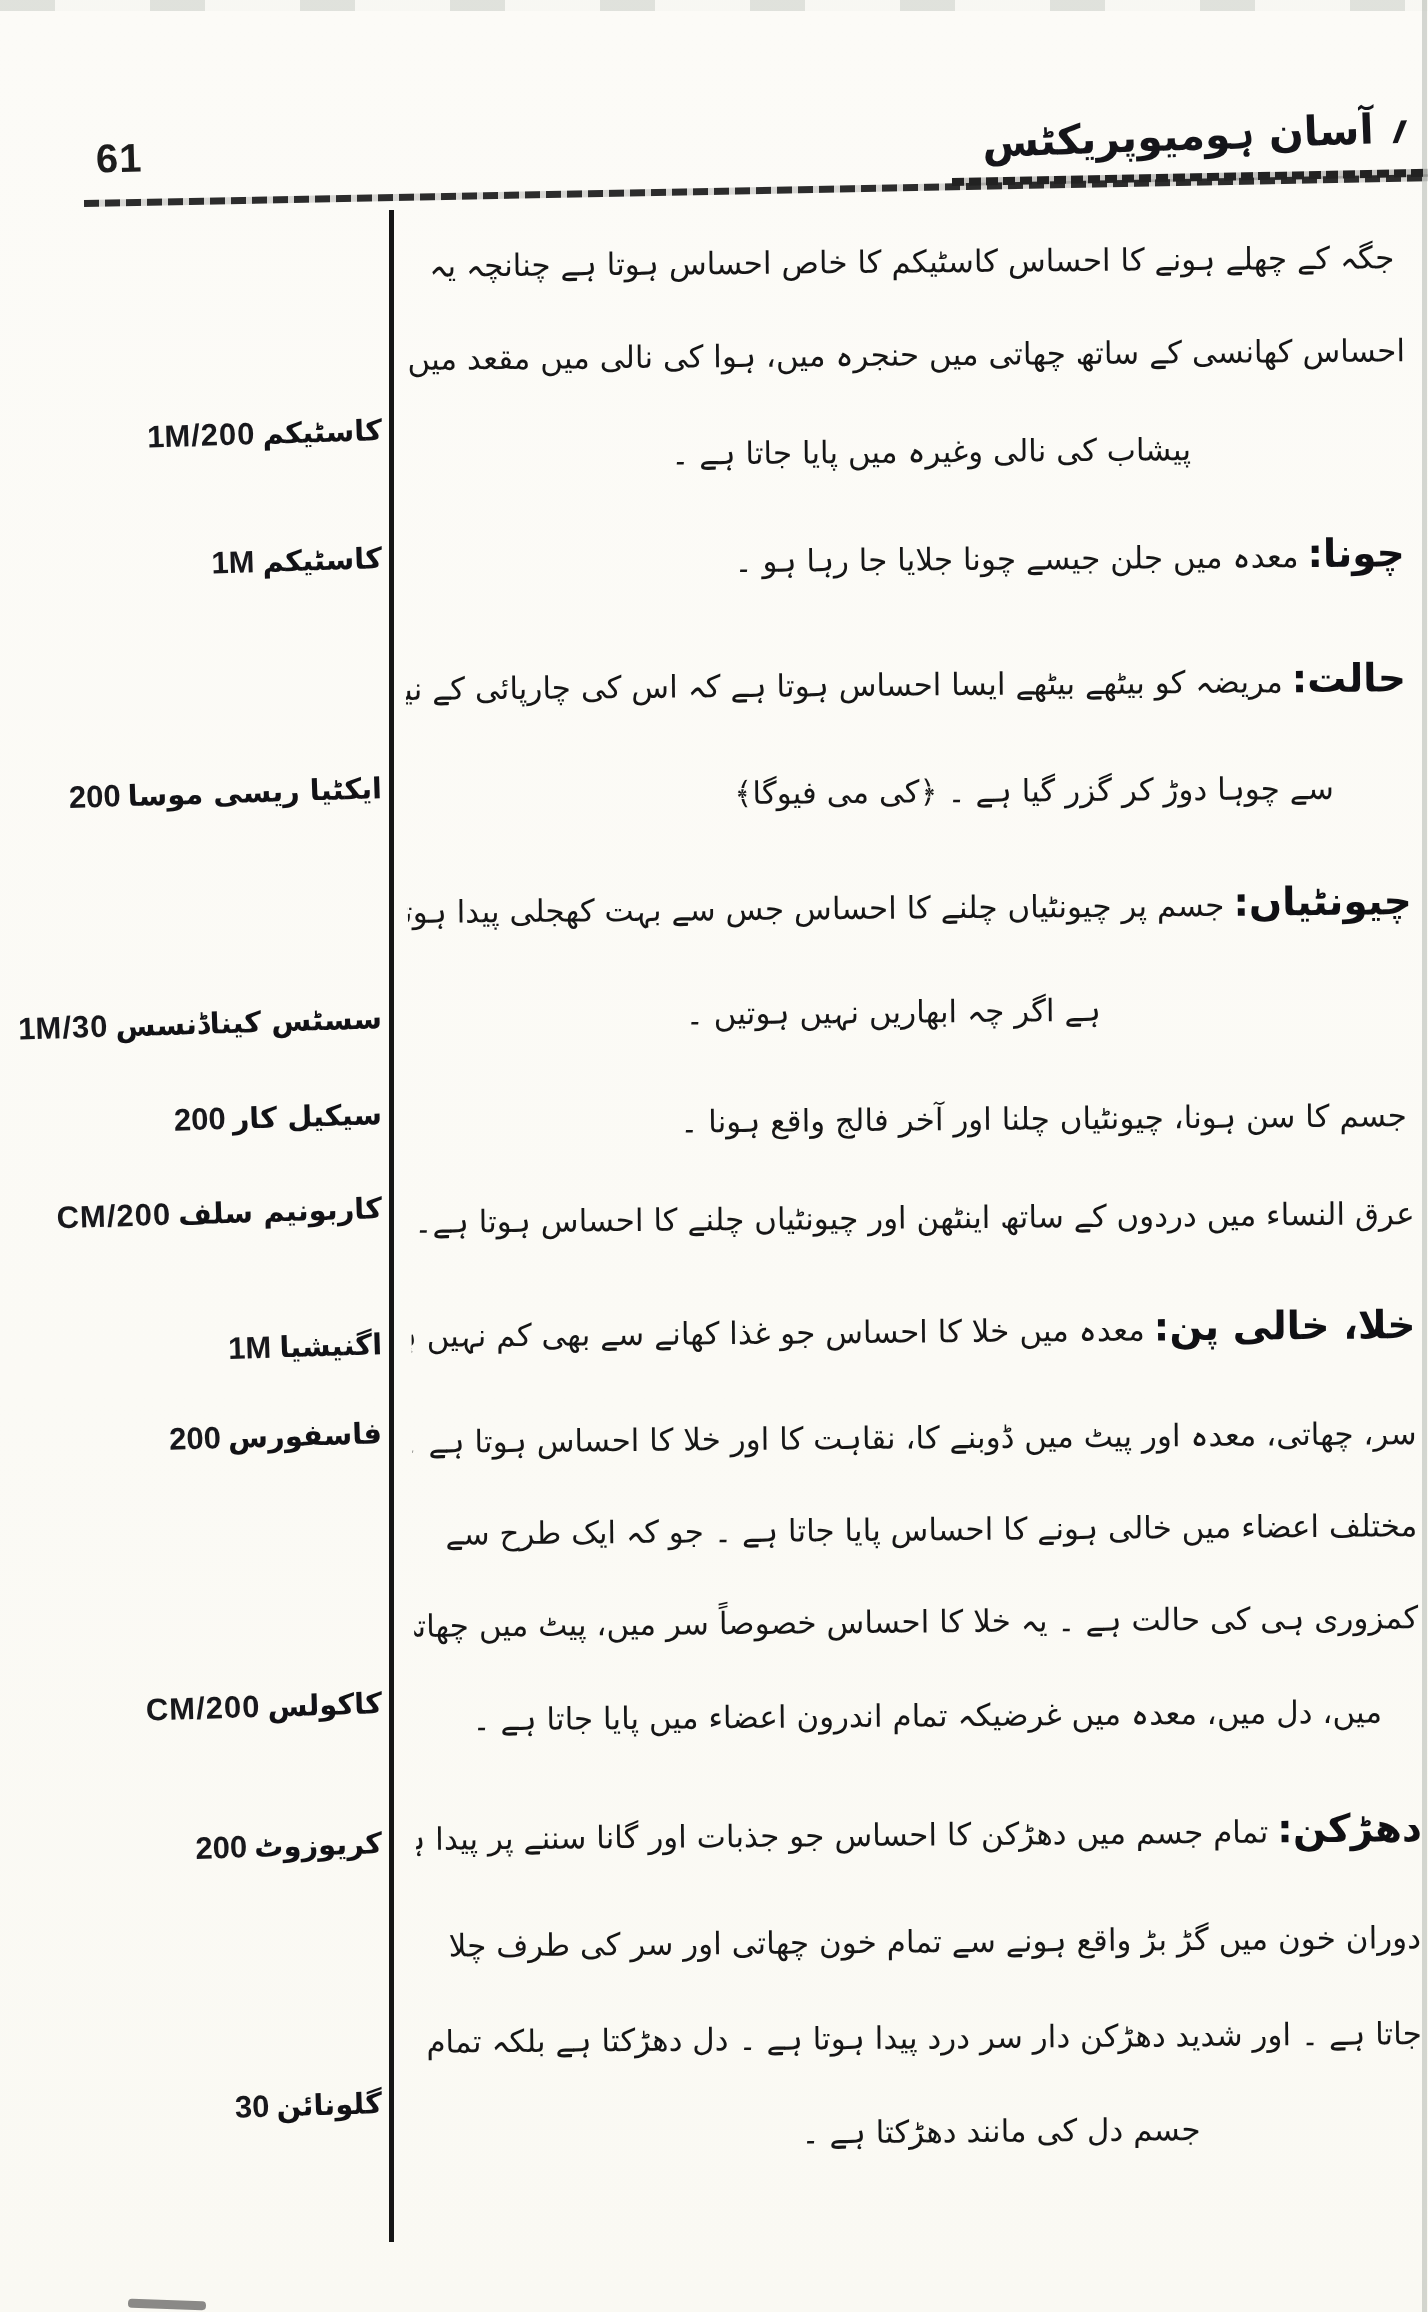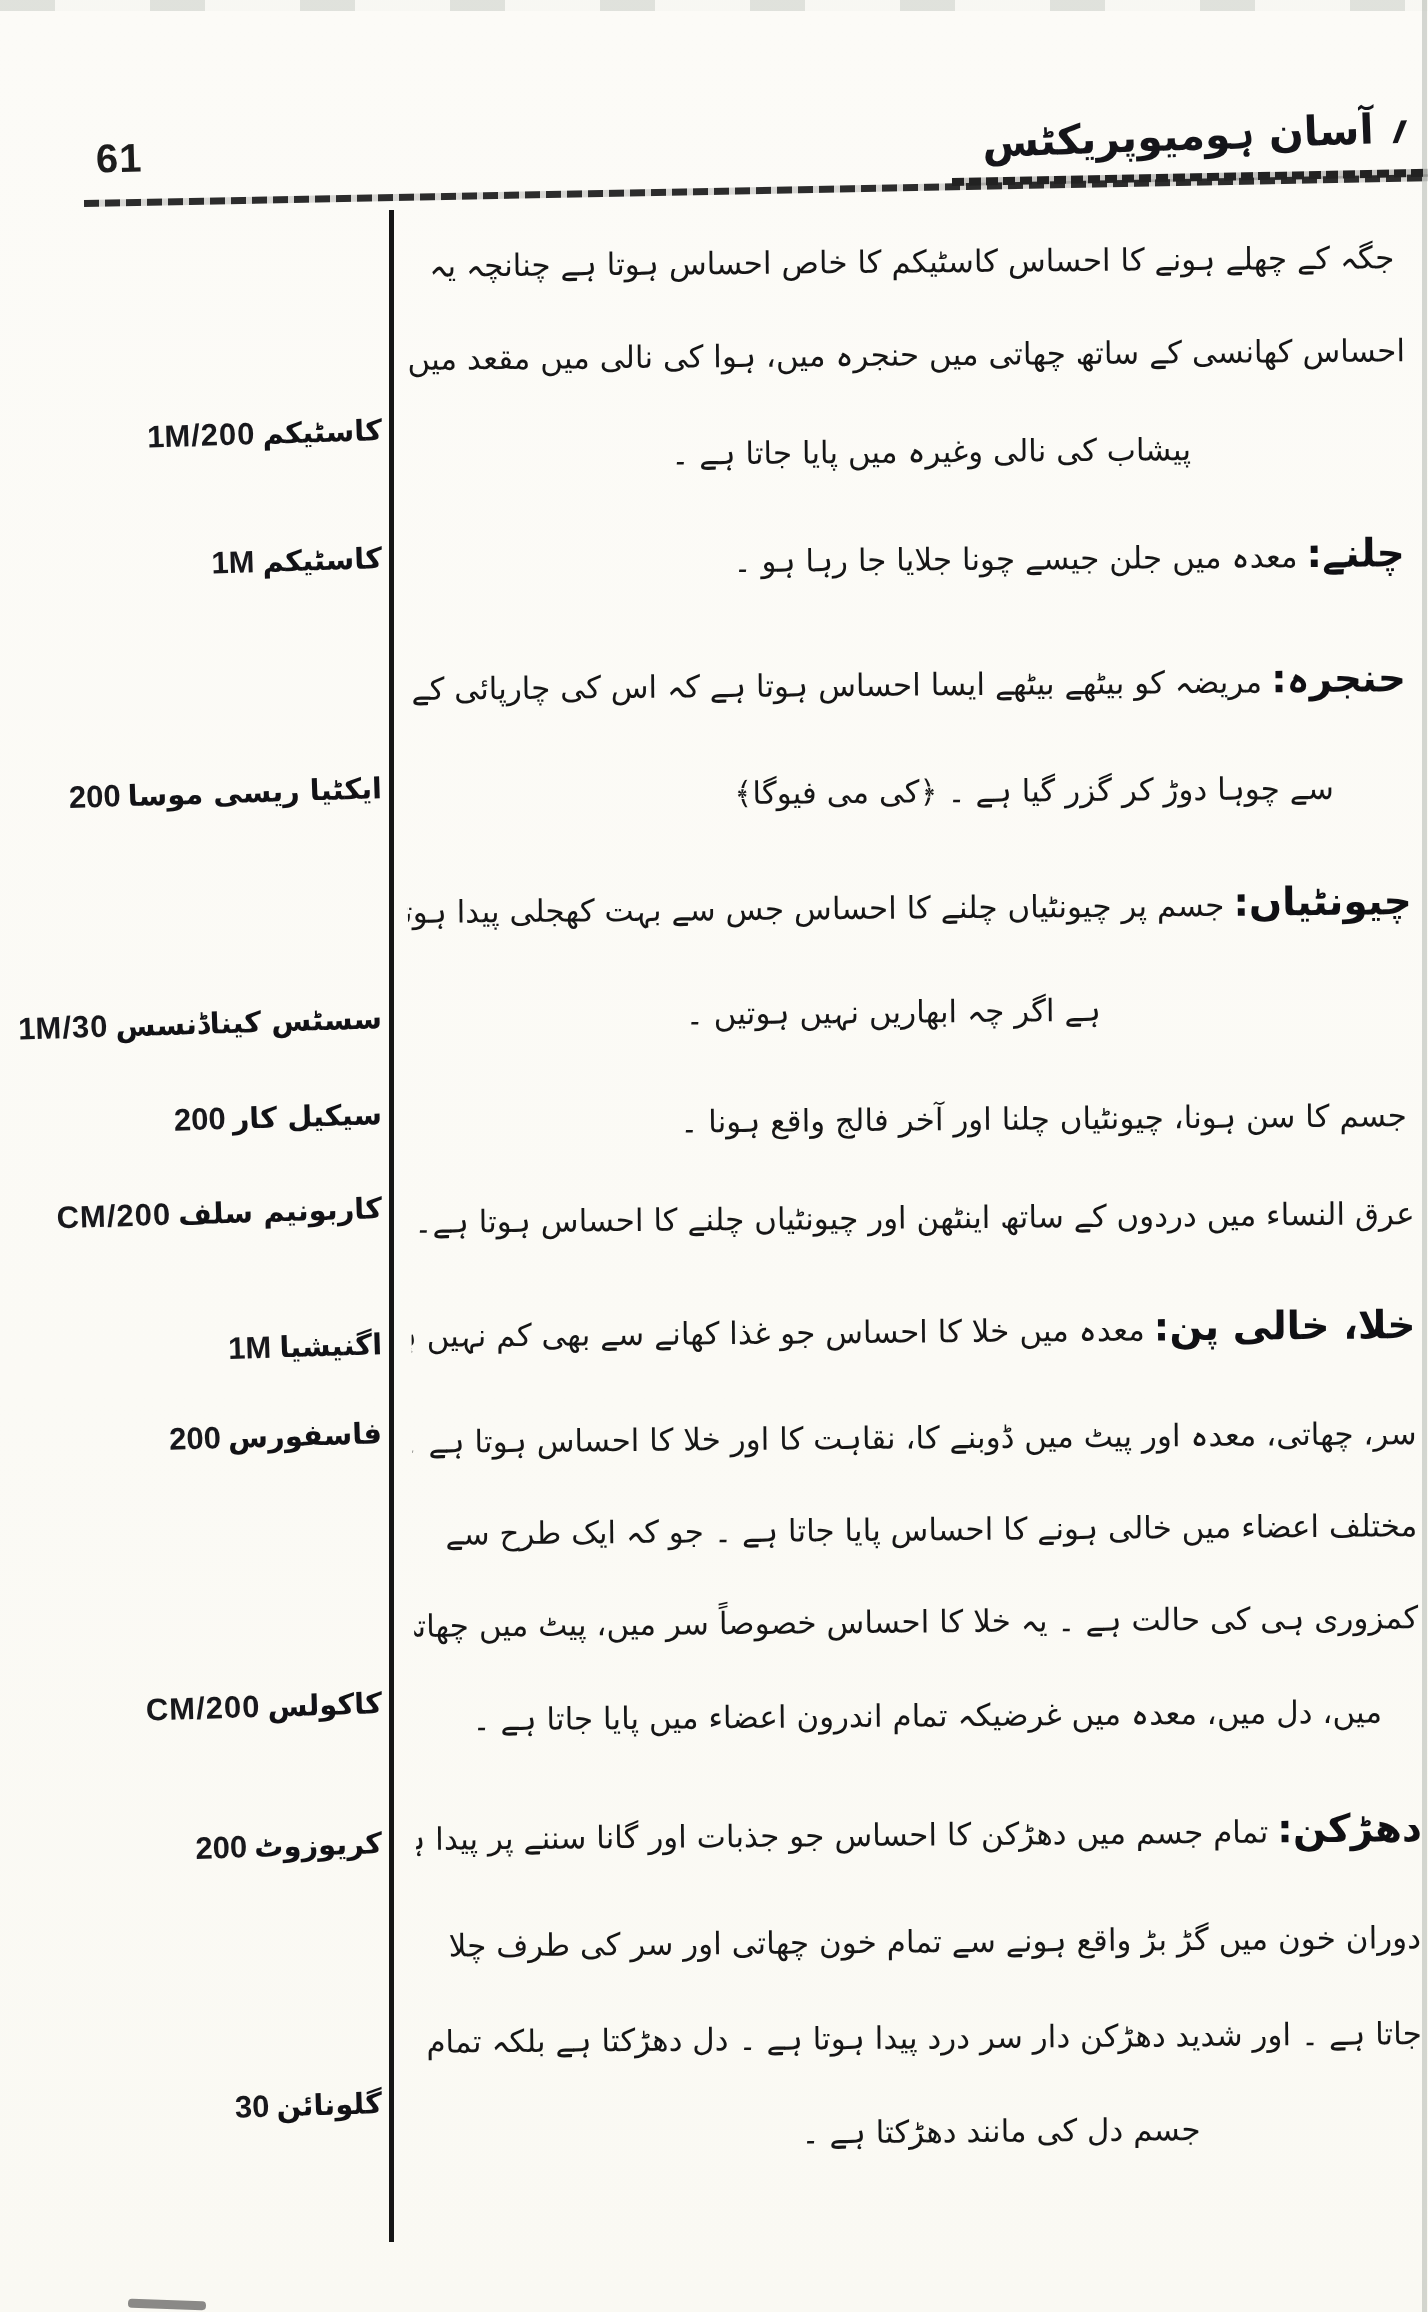--- a/index.html
+++ b/index.html
@@ -103,22 +103,22 @@
   <div class="mentry" style="top:1326px"><span class="mname">اگنیشیا</span><span class="mpot">1M</span></div>
   <div class="mentry" style="top:1415px"><span class="mname">فاسفورس</span><span class="mpot">200</span></div>
   <div class="mentry" style="top:1685px"><span class="mname">کاکولس</span><span class="mpot">CM/200</span></div>
   <div class="mentry" style="top:1825px"><span class="mname">کریوزوٹ</span><span class="mpot">200</span></div>
   <div class="mentry" style="top:2085px"><span class="mname">گلونائن</span><span class="mpot">30</span></div>
 
   <div class="main">
     <div class="bline" style="top:222px;padding-right:30px"><span class="bhead"></span><span>جگہ کے چھلے ہونے کا احساس کاسٹیکم کا خاص احساس ہوتا ہے چنانچہ یہ</span></div>
     <div class="bline" style="top:315px;padding-right:20px"><span class="bhead"></span><span>احساس کھانسی کے ساتھ چھاتی میں حنجرہ میں، ہوا کی نالی میں مقعد میں</span></div>
     <div class="bline" style="top:412px;padding-right:235px"><span class="bhead"></span><span>پیشاب کی نالی وغیرہ میں پایا جاتا ہے ۔</span></div>
-    <div class="bline" style="top:520px;padding-right:22px"><span class="bhead">چلنے:</span><span>معدہ میں جلن جیسے چونا جلایا جا رہا ہو ۔</span></div>
-    <div class="bline" style="top:645px;padding-right:22px"><span class="bhead">حنجرہ:</span><span>مریضہ کو بیٹھے بیٹھے ایسا احساس ہوتا ہے کہ اس کی چارپائی کے نیچے</span></div>
+    <div class="bline" style="top:520px;padding-right:22px"><span class="bhead">چونا:</span><span>معدہ میں جلن جیسے چونا جلایا جا رہا ہو ۔</span></div>
+    <div class="bline" style="top:645px;padding-right:22px"><span class="bhead">حالت:</span><span>مریضہ کو بیٹھے بیٹھے ایسا احساس ہوتا ہے کہ اس کی چارپائی کے نیچے</span></div>
     <div class="bline" style="top:752px;padding-right:95px"><span class="bhead"></span><span>سے چوہا دوڑ کر گزر گیا ہے ۔ ﴿کی می فیوگا﴾</span></div>
     <div class="bline" style="top:868px;padding-right:18px"><span class="bhead">چیونٹیاں:</span><span>جسم پر چیونٹیاں چلنے کا احساس جس سے بہت کھجلی پیدا ہوتی</span></div>
     <div class="bline" style="top:972px;padding-right:330px"><span class="bhead"></span><span>ہے اگر چہ ابھاریں نہیں ہوتیں ۔</span></div>
     <div class="bline" style="top:1080px;padding-right:25px"><span class="bhead"></span><span>جسم کا سن ہونا، چیونٹیاں چلنا اور آخر فالج واقع ہونا ۔</span></div>
     <div class="bline" style="top:1178px;padding-right:18px"><span class="bhead"></span><span>عرق النساء میں دردوں کے ساتھ اینٹھن اور چیونٹیاں چلنے کا احساس ہوتا ہے۔</span></div>
     <div class="bline" style="top:1292px;padding-right:18px"><span class="bhead">خلا، خالی پن:</span><span>معدہ میں خلا کا احساس جو غذا کھانے سے بھی کم نہیں ہوتا ۔</span></div>
     <div class="bline" style="top:1398px;padding-right:18px"><span class="bhead"></span><span>سر، چھاتی، معدہ اور پیٹ میں ڈوبنے کا، نقاہت کا اور خلا کا احساس ہوتا ہے ۔</span></div>
     <div class="bline" style="top:1490px;padding-right:18px"><span class="bhead"></span><span>مختلف اعضاء میں خالی ہونے کا احساس پایا جاتا ہے ۔ جو کہ ایک طرح سے</span></div>
     <div class="bline" style="top:1582px;padding-right:18px"><span class="bhead"></span><span>کمزوری ہی کی حالت ہے ۔ یہ خلا کا احساس خصوصاً سر میں، پیٹ میں چھاتی</span></div>
     <div class="bline" style="top:1676px;padding-right:55px"><span class="bhead"></span><span>میں، دل میں، معدہ میں غرضیکہ تمام اندرون اعضاء میں پایا جاتا ہے ۔</span></div>

